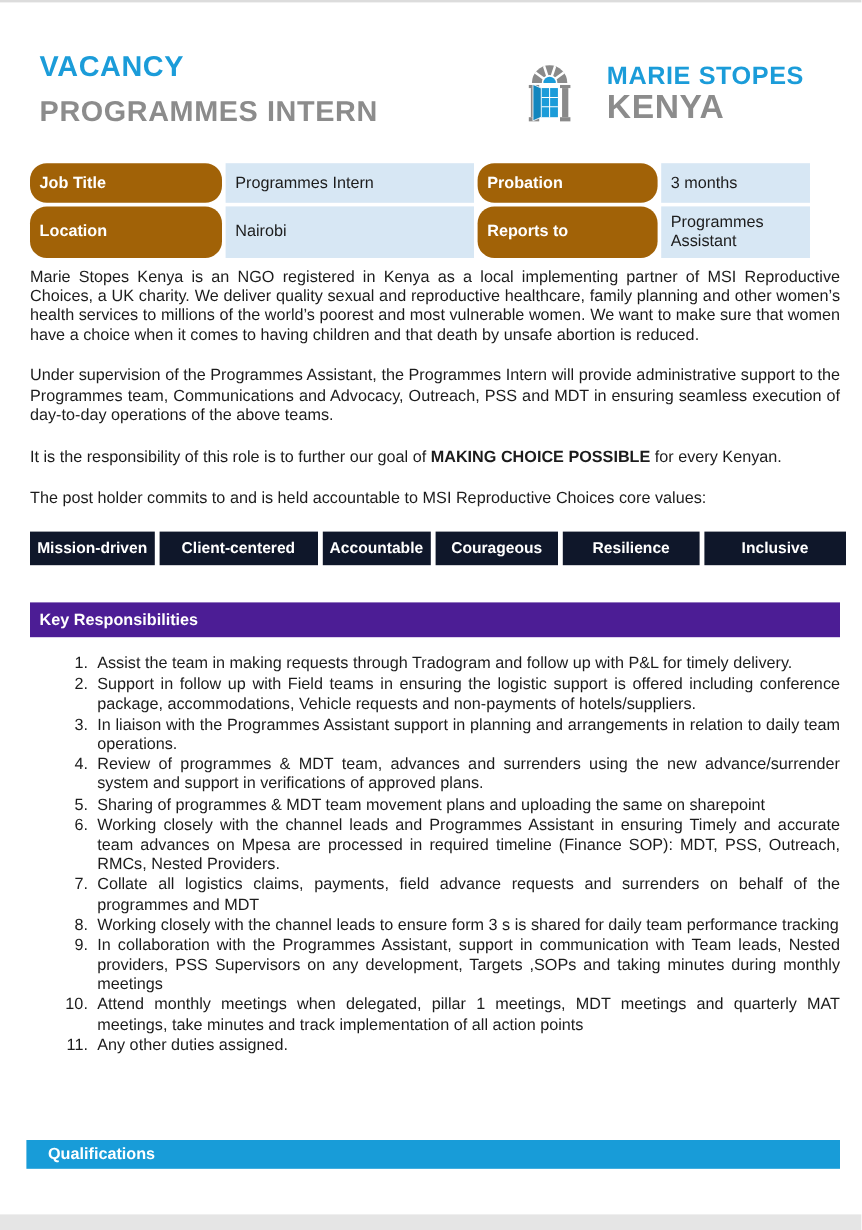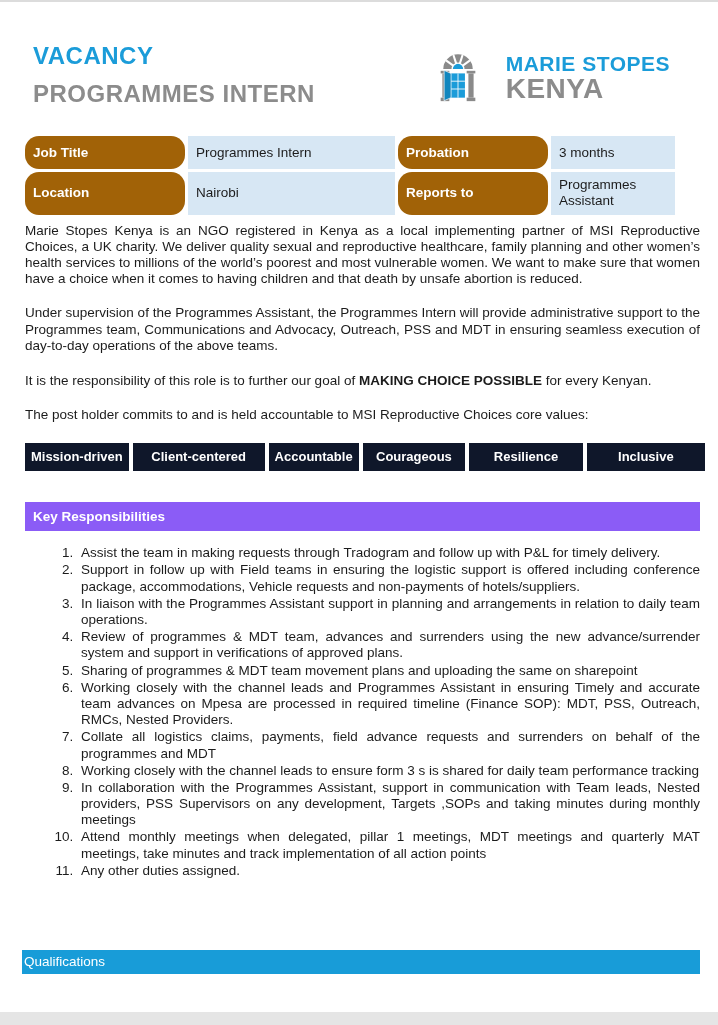--- a/index.html
+++ b/index.html
@@ -55,28 +55,28 @@
   }
   .value-chip:nth-child(1) { width: 106px; }
   .value-chip:nth-child(2) { width: 135px; }
   .value-chip:nth-child(3) { width: 92px; }
   .value-chip:nth-child(4) { width: 105px; }
   .value-chip:nth-child(5) { width: 116px; }
   .value-chip:nth-child(6) { width: 121px; }
 
   
   .section-bar {
-    background: #8b5cf6; color: #ffffff; font-weight: bold;
+    background: #4c1d95; color: #ffffff; font-weight: bold;
     height: 29px; display: flex; align-items: center;
     padding-left: 8px; width: 675px;
   }
   .qual-bar {
-    background: #189cd8; color: #ffffff; font-weight: normal;
+    background: #189cd8; color: #ffffff; font-weight: bold;
     height: 24px; display: flex; align-items: center;
-    padding-left: 2px; width: 678px; margin-left: -3px;
+    padding-left: 18px; width: 678px; margin-left: -3px;
   }
 
   
   ol.resp-list { margin: 14px 0 16px 0; padding-left: 52px; width: 675px; }
   ol.resp-list li { text-align: justify; padding-left: 4px; margin-bottom: 1px; }
 
   .qual-section { margin-top: 71px; }
 </style>
 </head>
 <body>

